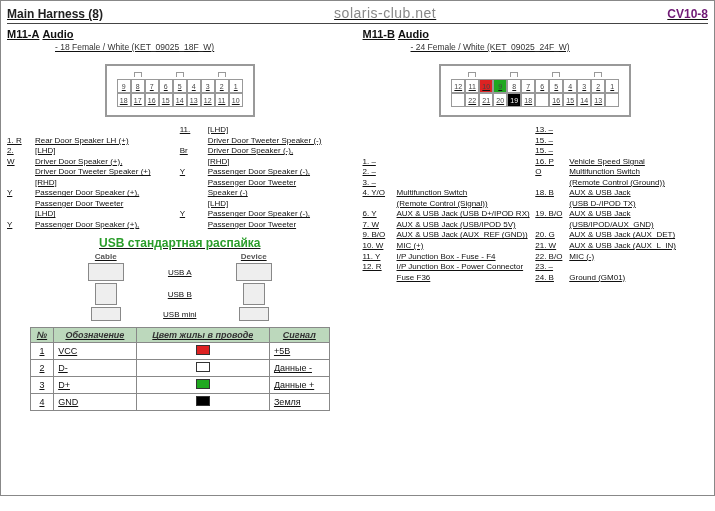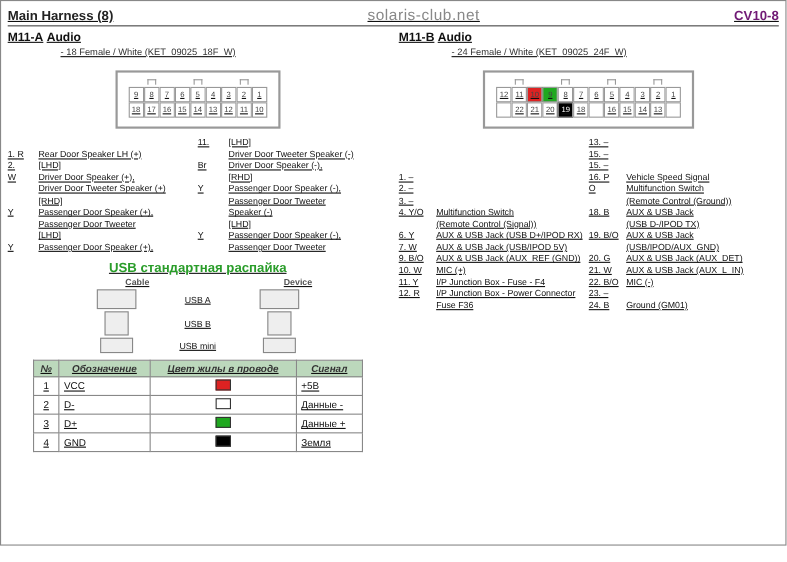--- a/index.html
+++ b/index.html
@@ -62,21 +62,21 @@
 
   .usb-title { text-align: center; color: #2a9d2a; font-size: 12px; font-weight: bold; margin: 6px 0 2px 0; }
   .usb-chart {
     display: grid;
     grid-template-columns: 60px 60px 60px;
     gap: 2px 14px;
     justify-content: center;
     align-items: center;
     font-size: 8px;
   }
-  .usb-chart .hdr { text-align: right; font-weight: bold; color: #555; }
+  .usb-chart .hdr { text-align: center; font-weight: bold; color: #555; }
   .usb-icon { width: 36px; height: 18px; border: 1px solid #888; margin: 0 auto; background: #eee; position: relative; }
   .usb-icon.b { width: 22px; height: 22px; }
   .usb-icon.mini { width: 30px; height: 14px; }
   .usb-lbl { text-align: center; }
 
   table.usb-pins {
     border-collapse: collapse;
     margin: 6px auto 0 auto;
     width: 300px;
     font-size: 9px;

